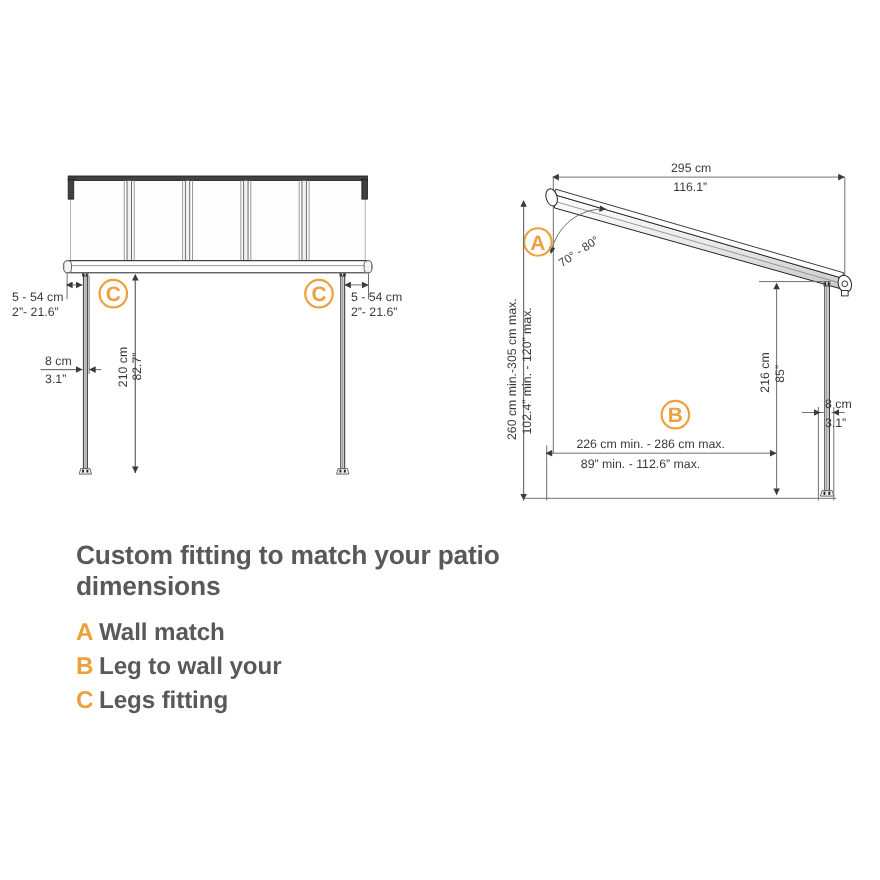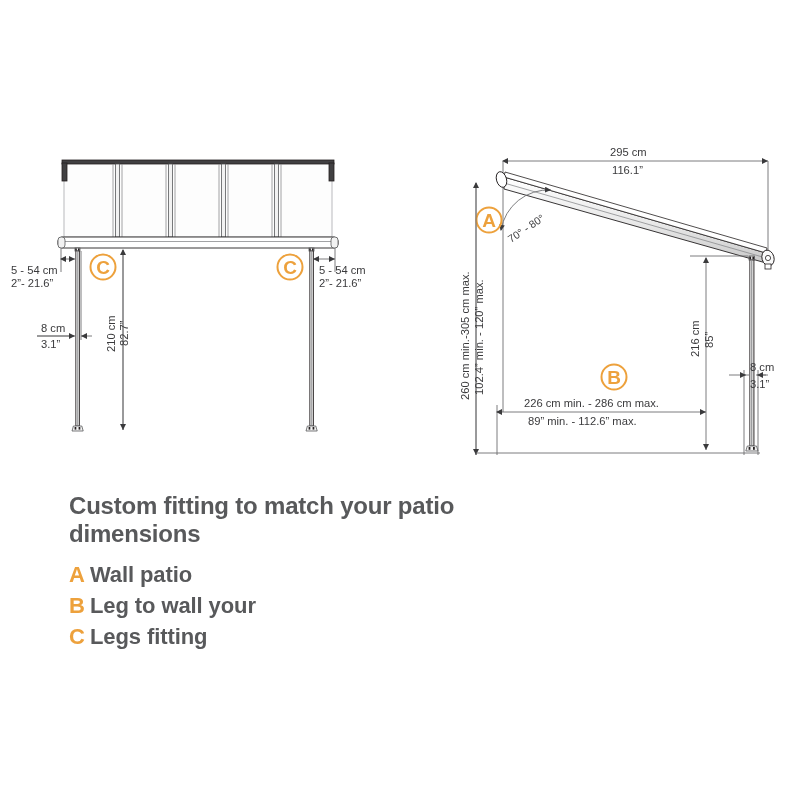--- a/index.html
+++ b/index.html
@@ -314,21 +314,21 @@
       <line class="ln" x1="476" y1="453" x2="760" y2="453"></line>
 
     </g>
   </svg>
 
   <div class="legend">
     <div class="legend-title">Custom fitting to match your patio dimensions</div>
 
     <div class="legend-row">
       <span class="legend-key">A</span>
-      <span class="legend-label">Wall patio</span>
+      <span class="legend-label">Wall match</span>
     </div>
 
     <div class="legend-row">
       <span class="legend-key">B</span>
       <span class="legend-label">Leg to wall your</span>
     </div>
 
     <div class="legend-row">
       <span class="legend-key">C</span>
       <span class="legend-label">Legs fitting</span>

